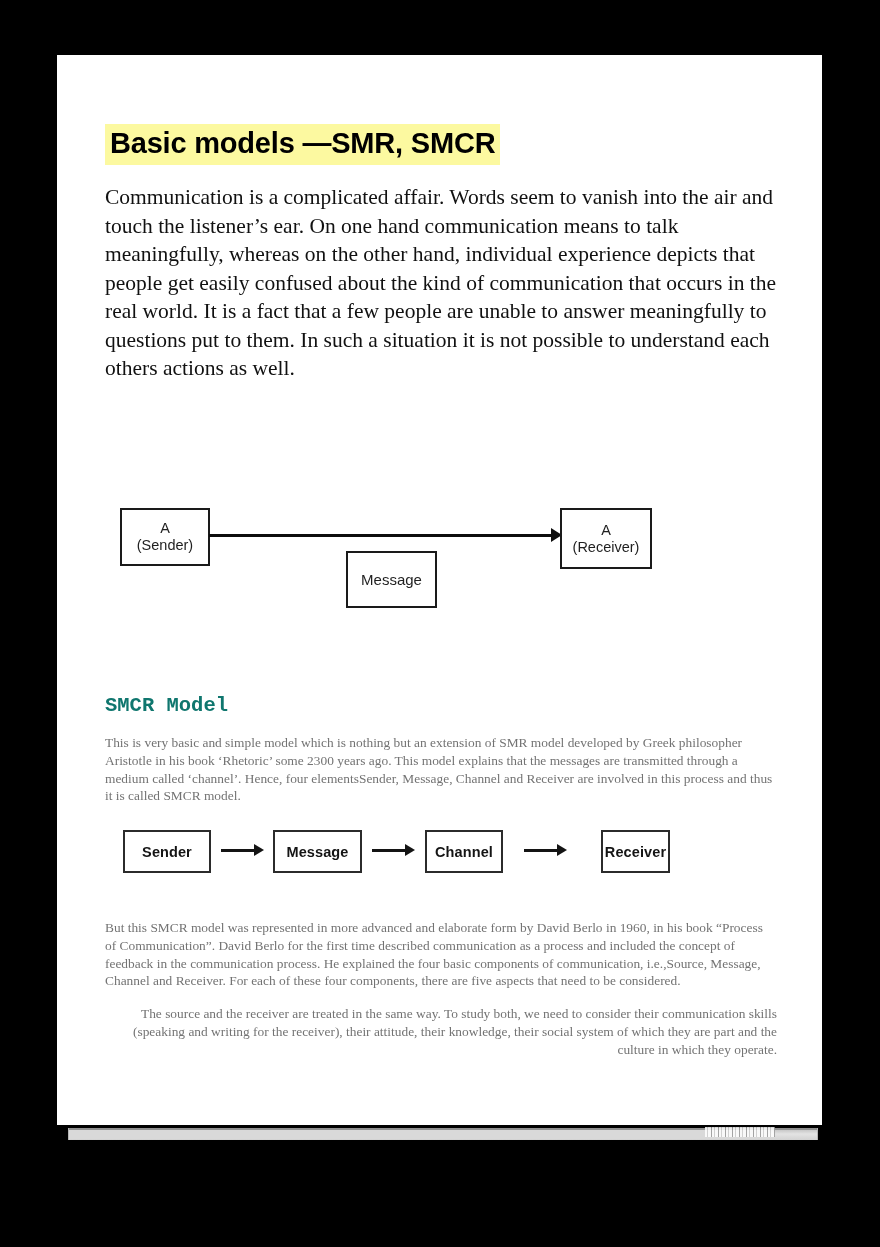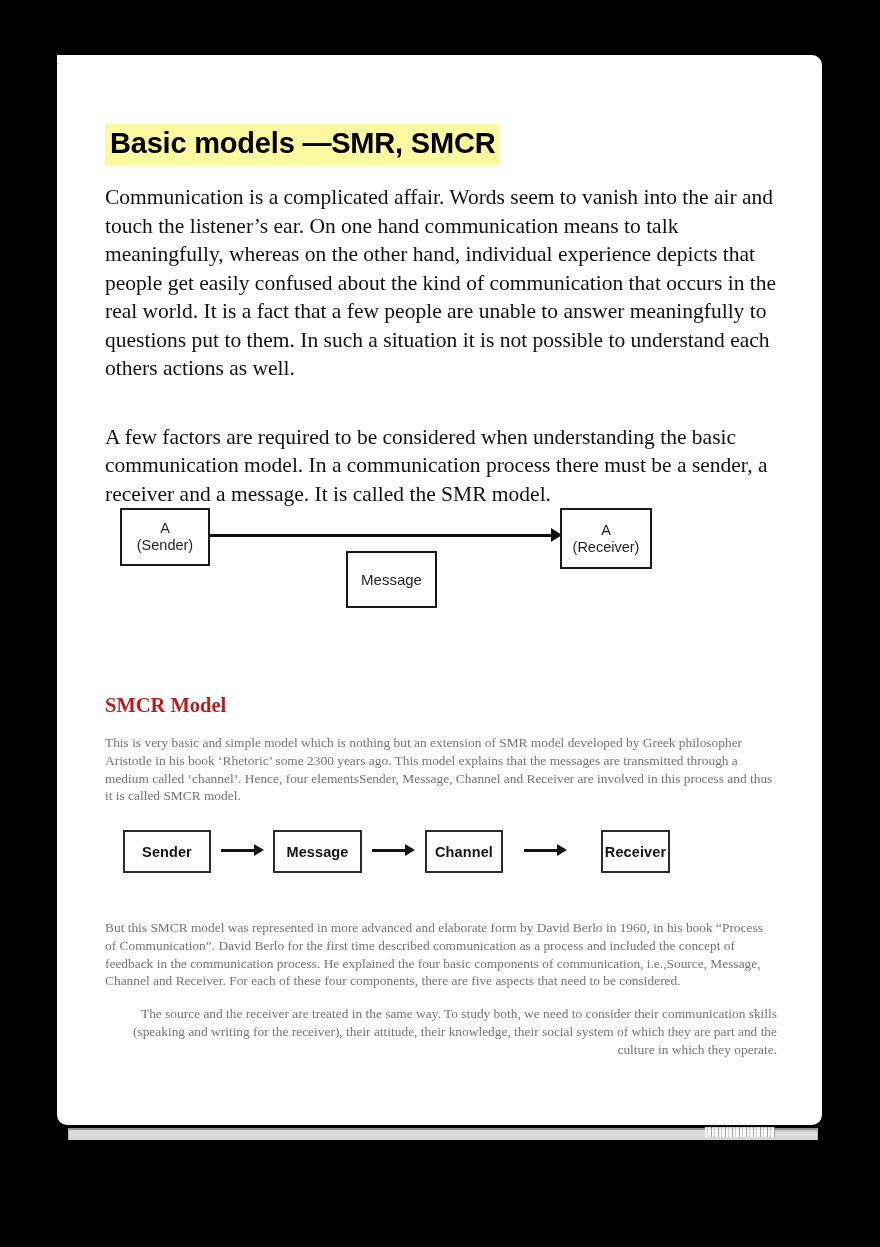--- a/index.html
+++ b/index.html
@@ -16,21 +16,20 @@
   }
 
   
   #page-sheet {
     position: absolute;
     left: 57px;
     top: 55px;
     width: 765px;
     height: 1070px;
     background: #ffffff;
-    border-radius: 10px;
   }
   
   #page-notch {
     position: absolute;
     left: 57px;
     top: 55px;
     width: 755px;
     height: 8px;
     background: #ffffff;
   }
@@ -123,23 +122,23 @@
     border-top: 7px solid transparent;
     border-bottom: 7px solid transparent;
     border-left: 11px solid #0d0d0d;
   }
 
   
   #smcr-heading {
     position: absolute;
     left: 48px;
     top: 622px;
-    font-family: Liberation Serif, serif;
+    font-family: Liberation Mono, monospace;
     font-size: 20.5px;
-    color: #b91c1c;
+    color: #0f766e;
     white-space: nowrap;
   }
 
   
   .para-small {
     position: absolute;
     left: 48px;
     width: 672px;
     font-family: "Liberation Serif", "DejaVu Serif", serif;
     font-size: 13.4px;
@@ -248,21 +247,20 @@
 <body>
 
 <div id="page-notch"></div>
 
 <div id="page-sheet">
 
   <h1 id="doc-title">Basic models —SMR, SMCR</h1>
 
   <p class="para-large" id="para-intro">Communication is a complicated affair. Words seem to vanish into the air and touch the listener’s ear. On one hand communication means to talk meaningfully, whereas on the other hand, individual experience depicts that people get easily confused about the kind of communication that occurs in the real world. It is a fact that a few people are unable to answer meaningfully to questions put to them. In such a situation it is not possible to understand each others actions as well.</p>
 
-  <p class="para-large" id="para-factors">A few factors are required to be considered when understanding the basic communication model. In a communication process there must be a sender, a receiver and a message. It is called the SMR model.</p>
 
   <div id="smr-diagram">
 
     <div class="smr-box" id="smr-sender-box">
       <span>A</span>
       <span>(Sender)</span>
     </div>
 
     <div id="smr-arrow-line"></div>
     <div id="smr-arrow-head"></div>

